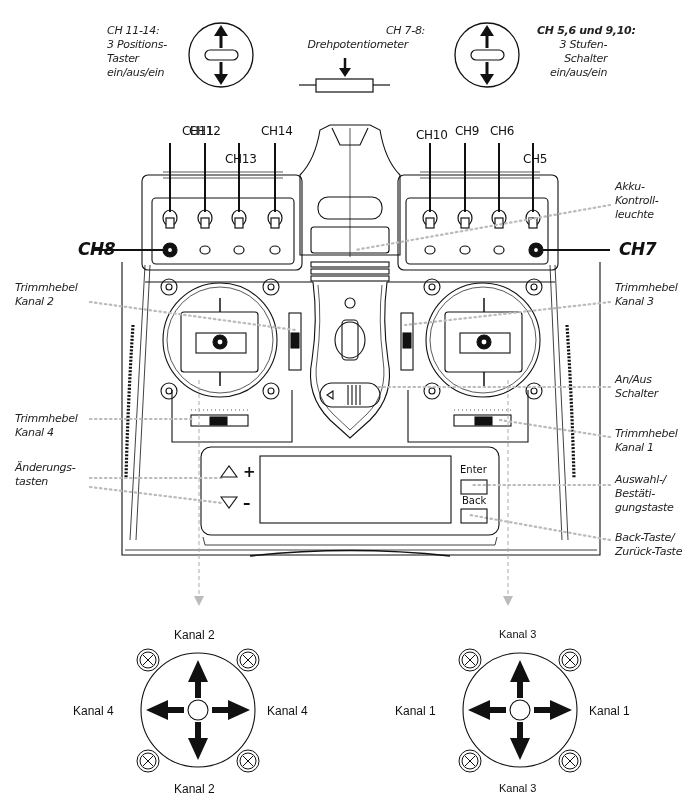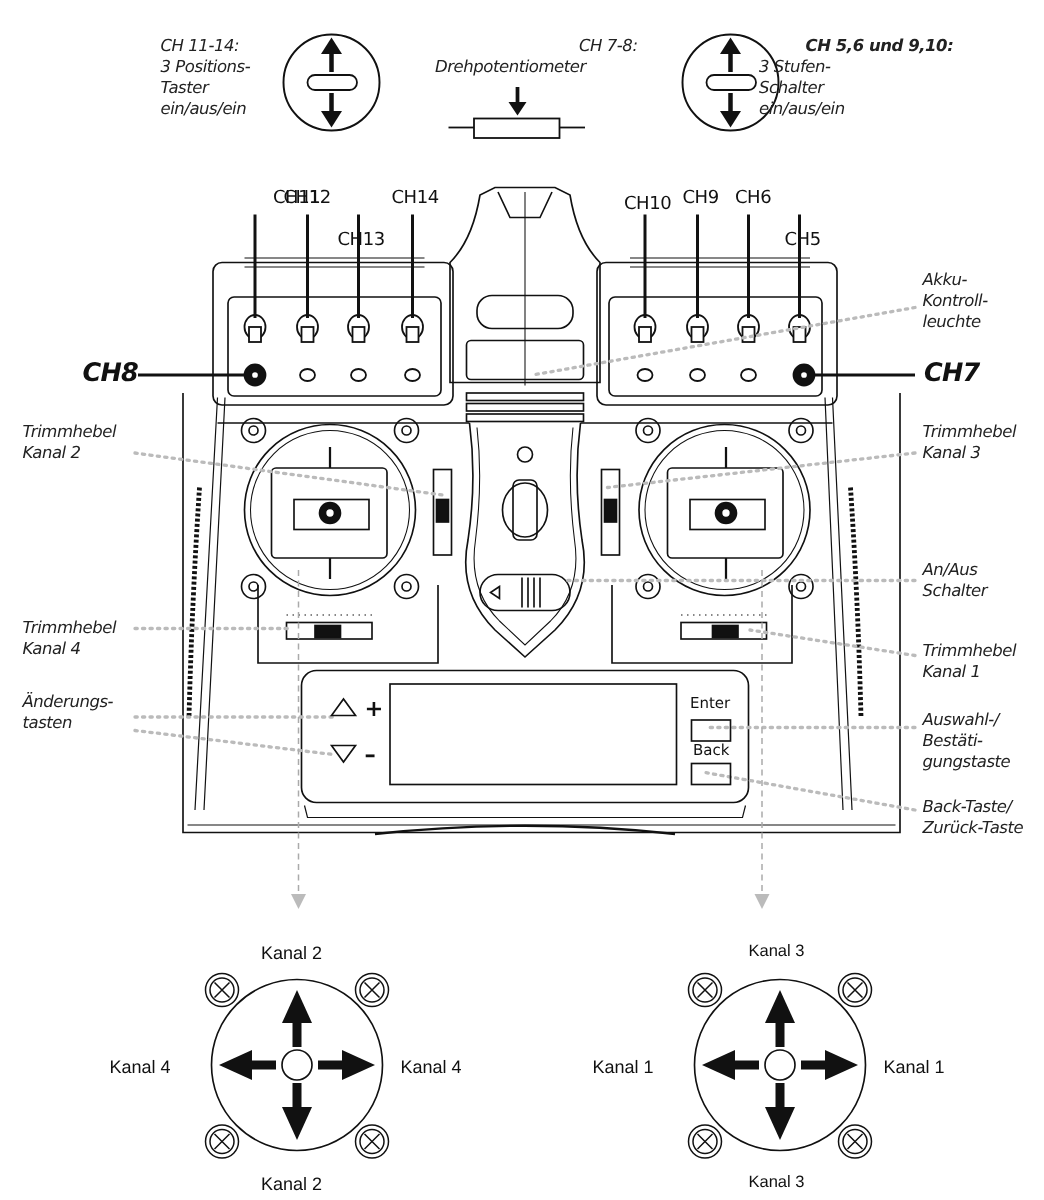--- a/index.html
+++ b/index.html
@@ -1,19 +1,19 @@
 <!DOCTYPE html>
 <html><head>
 <meta charset="utf-8">
 <style>
   html, body { margin:0; padding:0; background:#fff; }
   body { width:696px; height:800px; position:relative; overflow:hidden; font-family:"DejaVu Sans", sans-serif; color:#111; }
   .lbl { position:absolute; font-family:"DejaVu Sans", sans-serif; font-style:italic; font-size:11px; line-height:14px; color:#222; white-space:pre-line; letter-spacing:-0.3px; }
   .ch { position:absolute; font-family:"DejaVu Sans", sans-serif; font-size:12px; color:#111; letter-spacing:-0.3px; }
-  .chbig { position:absolute; font-family:"DejaVu Sans", sans-serif; font-style:italic; font-weight:bold; font-size:17px; color:#111; letter-spacing:-0.5px; }
+  .chbig { position:absolute; font-family:"DejaVu Sans", sans-serif; font-style:italic; font-weight:bold; font-size:17px; color:#111; letter-spacing:-0.5px;margin-left:23px; }
   .kanal { position:absolute; font-family:"Liberation Sans", sans-serif; font-size:12px; color:#111; }
   svg.main { position:absolute; left:0; top:0; }
   .btnlabel { position:absolute; font-family:"DejaVu Sans", sans-serif; font-size:10px; color:#111; }
 </style>
 </head>
 <body>
 
 <svg class="main" width="696" height="800" viewBox="0 0 696 800">
   <defs>
     <marker id="arrowGray" markerWidth="10" markerHeight="10" refX="5" refY="5" orient="auto">
@@ -295,36 +295,36 @@
         <path d="M550,700 L572,710 L550,720 z"></path>
     </g>
   </g>
 </svg>
 
 <div class="lbl" style="left:107px;top:24px;">CH 11-14:</div>
 <div class="lbl" style="left:107px;top:38px;">3 Positions-
 Taster
 ein/aus/ein</div>
 <div class="lbl" style="left:307px;top:24px;width:118px;text-align:right;">CH 7-8:</div>
-<div class="lbl" style="left:290px;top:38px;width:118px;text-align:left;">Drehpotentiometer</div>
+<div class="lbl" style="left:290px;top:38px;width:118px;text-align:right;">Drehpotentiometer</div>
 <div class="lbl" style="left:537px;top:24px;font-weight:bold;">CH 5,6 und 9,10:</div>
-<div class="lbl" style="left:506px;top:38px;">3 Stufen-
+<div class="lbl" style="left:550px;top:38px;text-align:right;">3 Stufen-
 Schalter
 ein/aus/ein</div>
 
 <div class="ch" style="left:154px;top:124px;margin-left:28px;">CH11</div>
 <div class="ch" style="left:189px;top:124px;">CH12</div>
 <div class="ch" style="left:225px;top:124px;margin-top:28px;">CH13</div>
 <div class="ch" style="left:261px;top:124px;">CH14</div>
 <div class="ch" style="left:416px;top:128px;">CH10</div>
 <div class="ch" style="left:455px;top:124px;">CH9</div>
 <div class="ch" style="left:490px;top:124px;">CH6</div>
 <div class="ch" style="left:523px;top:124px;margin-top:28px;">CH5</div>
 <div class="chbig" style="left:55px;top:239px;">CH8</div>
-<div class="chbig" style="left:616px;top:239px;">CH7</div>
+<div class="chbig" style="left:596px;top:239px;">CH7</div>
 
 <div class="lbl" style="left:15px;top:281px;">Trimmhebel
 Kanal 2</div>
 <div class="lbl" style="left:15px;top:412px;">Trimmhebel
 Kanal 4</div>
 <div class="lbl" style="left:15px;top:461px;">Änderungs-
 tasten</div>
 
 <div class="lbl" style="left:615px;top:180px;">Akku-
 Kontroll-

